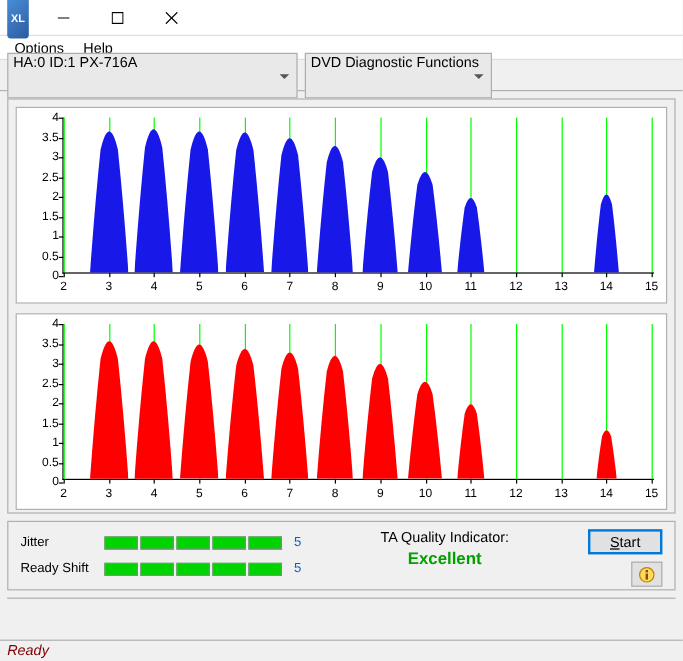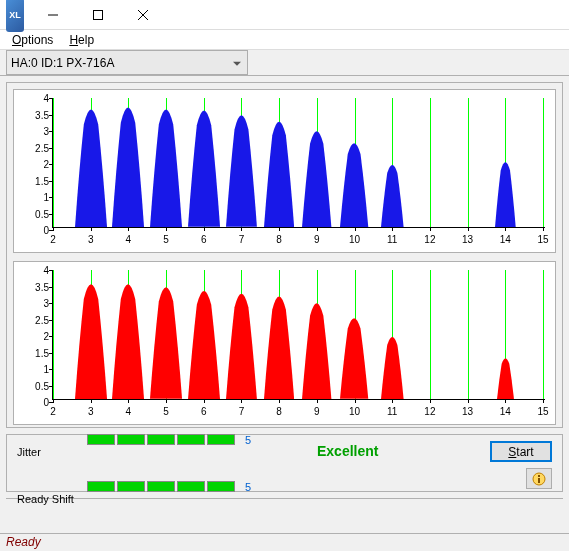--- a/index.html
+++ b/index.html
@@ -9,41 +9,41 @@
 .titlebar .icon { width: 18px; height: 34px; margin: 0 6px; background: linear-gradient(135deg,#4a90d9,#2c5aa0); border-radius: 3px; display: flex; align-items: center; justify-content: center; color: #fff; font-size: 9px; font-weight: bold; }
 .titlebar .title { flex: 1; font-size: 12px; color: #000; }
 .winbtns { display: flex; height: 100%; }
 .winbtn { width: 45px; display: flex; align-items: center; justify-content: center; color: #333; }
 
 .menubar { height: 20px; background: #fff; display: flex; align-items: center; padding: 0 4px; border-bottom: 1px solid #ddd; }
 .menuitm { padding: 2px 8px; }
 .menuitm u { text-decoration: underline; }
 
 .toolbar { height: 26px; background: #f0f0f0; display: flex; align-items: center; padding: 2px 6px; gap: 6px; border-bottom: 1px solid #b0b0b0; }
-.combo { border: 1px solid #adadad; background: #e9e9e9; height: 25px; display: flex; align-items: center; padding: 0 4px; font-size: 11px; position: relative; }
+.combo { border: 1px solid #adadad; background: #e9e9e9; height: 38px; display: flex; padding: 0 4px; font-size: 11px; position: relative; }
 .combo::after { content: ""; position: absolute; right: 6px; top: 50%; transform: translateY(-30%); border-left: 4px solid transparent; border-right: 4px solid transparent; border-top: 4px solid #555; }
 .combo.c1 { width: 242px; }
 .combo.c2 { width: 156px; }
 .combo.c3 { width: 138px; }
 
 .panel { margin: 6px 6px 0 6px; border: 1px solid #b0b0b0; background: #f0f0f0; padding: 6px 6px 2px 6px; }
 .chartbox { background: #fff; border: 1px solid #b0b0b0; height: 164px; position: relative; }
 .plot { position: absolute; left: 38px; right: 10px; top: 8px; bottom: 24px; border-left: 1px solid #000; border-bottom: 1px solid #000; }
 .ytick { position: absolute; left: -30px; width: 26px; text-align: right; font-size: 10px; transform: translateY(-50%); }
 .ytick-mark { position: absolute; left: -4px; width: 4px; height: 1px; background: #000; }
 .xtick { position: absolute; bottom: -18px; font-size: 10px; transform: translateX(-50%); }
 .xtick-mark { position: absolute; bottom: -4px; width: 1px; height: 4px; background: #000; }
 .grid-v { position: absolute; top: 0; bottom: 0; width: 1px; background: #00ff00; }
 .peak { position: absolute; bottom: 0; }
 .peak path { stroke: none; }
 
 .footer { margin: 6px 6px 0 6px; border: 1px solid #b0b0b0; background: #f0f0f0; height: 58px; padding: 6px 10px; display: flex; align-items: center; position: relative; }
 .metric-col { display: flex; flex-direction: column; gap: 10px; }
 .metric-row { display: flex; align-items: center; gap: 6px; }
-.metric-label { width: 64px; font-size: 11px; margin-top: 25px; }
+.metric-label { width: 64px; font-size: 11px; }
 .bars { display: flex; gap: 2px; }
 .bar { width: 28px; height: 11px; background: #00d400; border: 1px solid #888; }
 .metric-val { color: #0060d0; font-size: 11px; margin-left: 4px; }
 .quality { position: absolute; left: 310px; top: 6px; font-size: 11px; }
 .quality .val { color: #00a000; font-weight: bold; font-size: 14px; display: block; text-align: center; margin-top: 2px; }
 .btns { position: absolute; right: 10px; top: 6px; display: flex; flex-direction: column; gap: 6px; align-items: flex-end; }
 .btn { width: 62px; height: 21px; background: #e1e1e1; border: 1px solid #adadad; font-size: 11px; display: flex; align-items: center; justify-content: center; }
 .btn.primary { border: 2px solid #0078d7; }
 .btn.iconbtn { width: 26px; }
 
@@ -77,20 +77,23 @@
 </div>
 
 <div class="menubar">
   <div class="menuitm"><u>O</u><span>ptions</span></div>
   <div class="menuitm"><u>H</u><span>elp</span></div>
 </div>
 
 <div class="toolbar">
   <div class="combo c1">
       <span>HA:0 ID:1   PX-716A</span>
+    </div>
+  <div class="combo c2">
+      <span>DVD Diagnostic Functions</span>
     </div>
 </div>
 
 <div class="panel">
   <div class="chartbox" id="chart0">
       <div class="plot">
         <div class="ytick" style="top: 132px;">0</div>
         <div class="ytick-mark" style="top: 132px;"></div>
         <div class="ytick" style="top: 115.5px;">0.5</div>
         <div class="ytick-mark" style="top: 115.5px;"></div>
@@ -298,20 +301,21 @@
           <div class="bar"></div>
           <div class="bar"></div>
           <div class="bar"></div>
           <div class="bar"></div>
           <div class="bar"></div>
         </div>
       <div class="metric-val">5</div>
     </div>
   </div>
   <div class="quality">
+    <span>TA Quality Indicator:</span>
     <span class="val">Excellent</span>
   </div>
   <div class="btns">
     <div class="btn primary">
         <u>S</u>
         <span>tart</span>
       </div>
     <div class="btn iconbtn">
       <svg width="14" height="14">
           <circle cx="7" cy="7" r="6" fill="#ffd860" stroke="#c08000"></circle>

